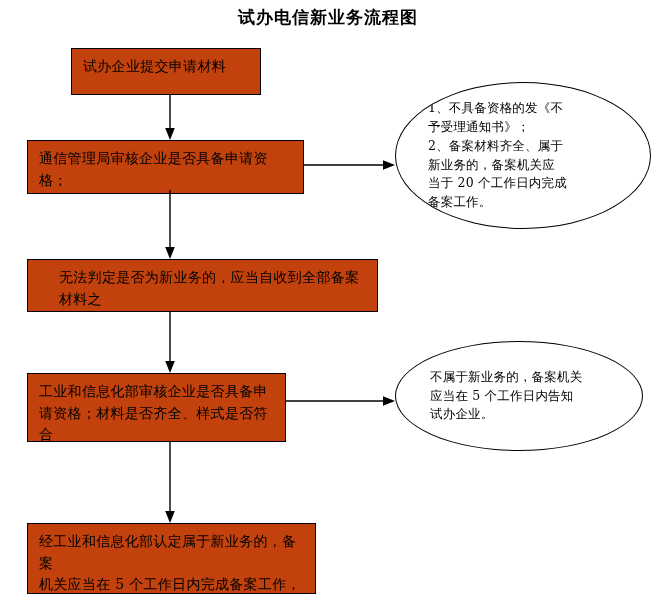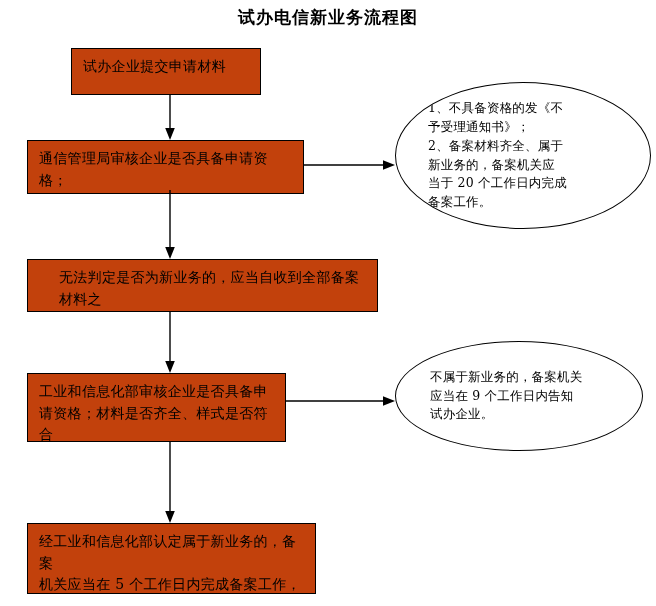--- a/index.html
+++ b/index.html
@@ -133,21 +133,21 @@
 
   <div class="conn" style="left:286px; top:393px; width:110px; height:16px;">
     <svg width="110" height="16" viewBox="0 0 110 16">
       <line x1="0" y1="8" x2="100" y2="8" stroke="#000000" stroke-width="1.4"></line>
       <polygon points="109,8 97,3.2 97,12.8" fill="#000000"></polygon>
     </svg>
   </div>
 
   <div class="node-ellipse" style="left:395px; top:341px; width:248px; height:110px;">
     <span class="ellipse-text narrow">不属于新业务的，备案机关
-应当在 9 个工作日内告知
+应当在 5 个工作日内告知
 试办企业。</span>
   </div>
 
   <div class="conn" style="left:162px; top:442px; width:16px; height:82px;">
     <svg width="16" height="82" viewBox="0 0 16 82">
       <line x1="8" y1="0" x2="8" y2="72" stroke="#000000" stroke-width="1.4"></line>
       <polygon points="8,81 3.2,69 12.8,69" fill="#000000"></polygon>
     </svg>
   </div>
 

